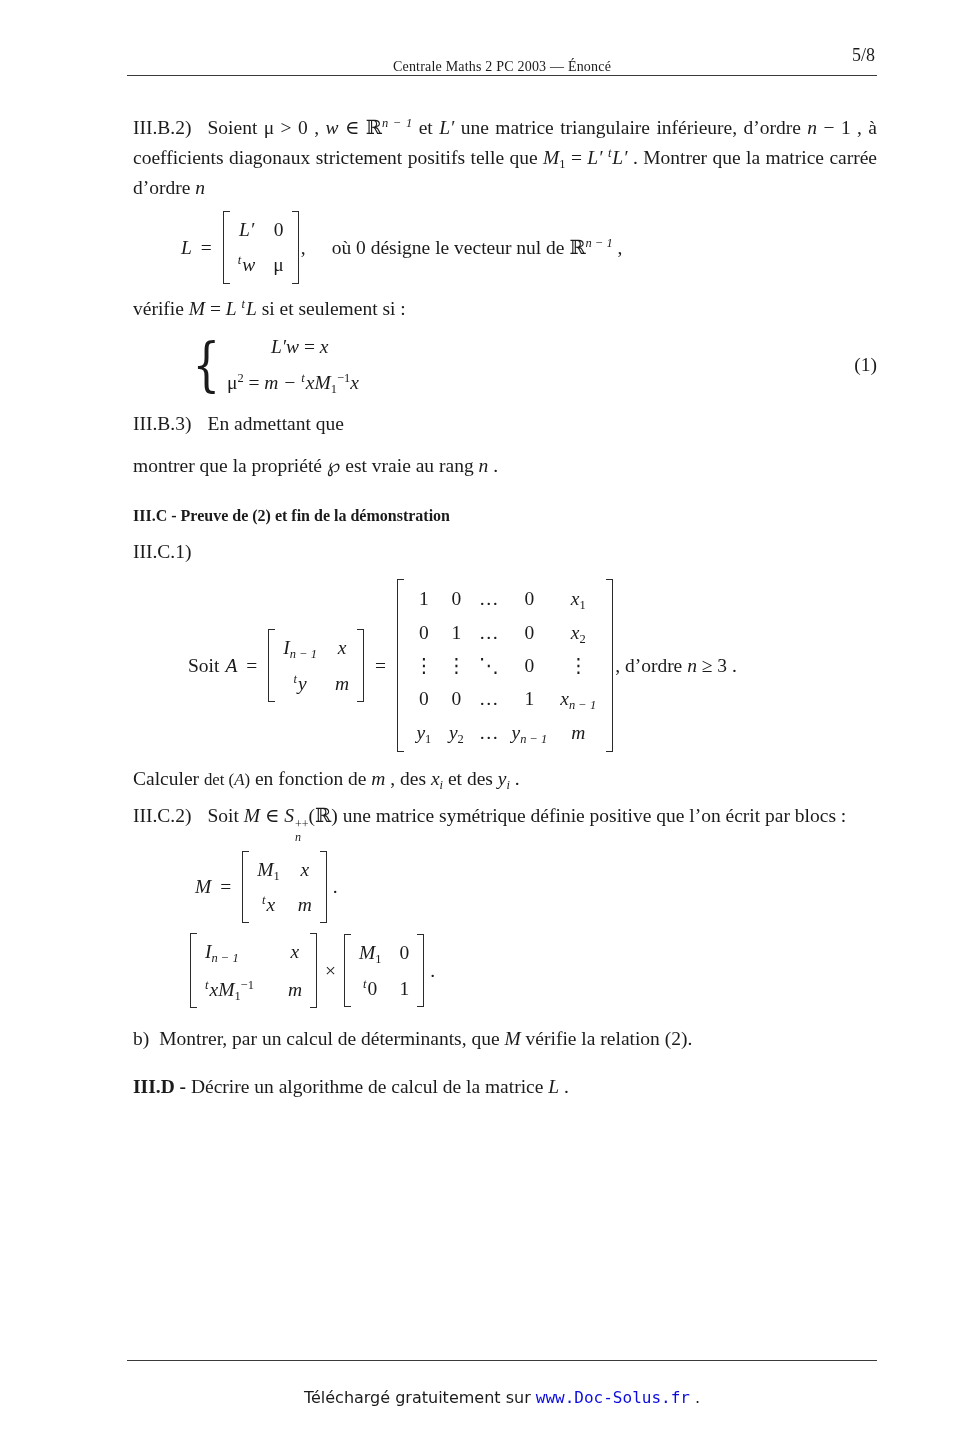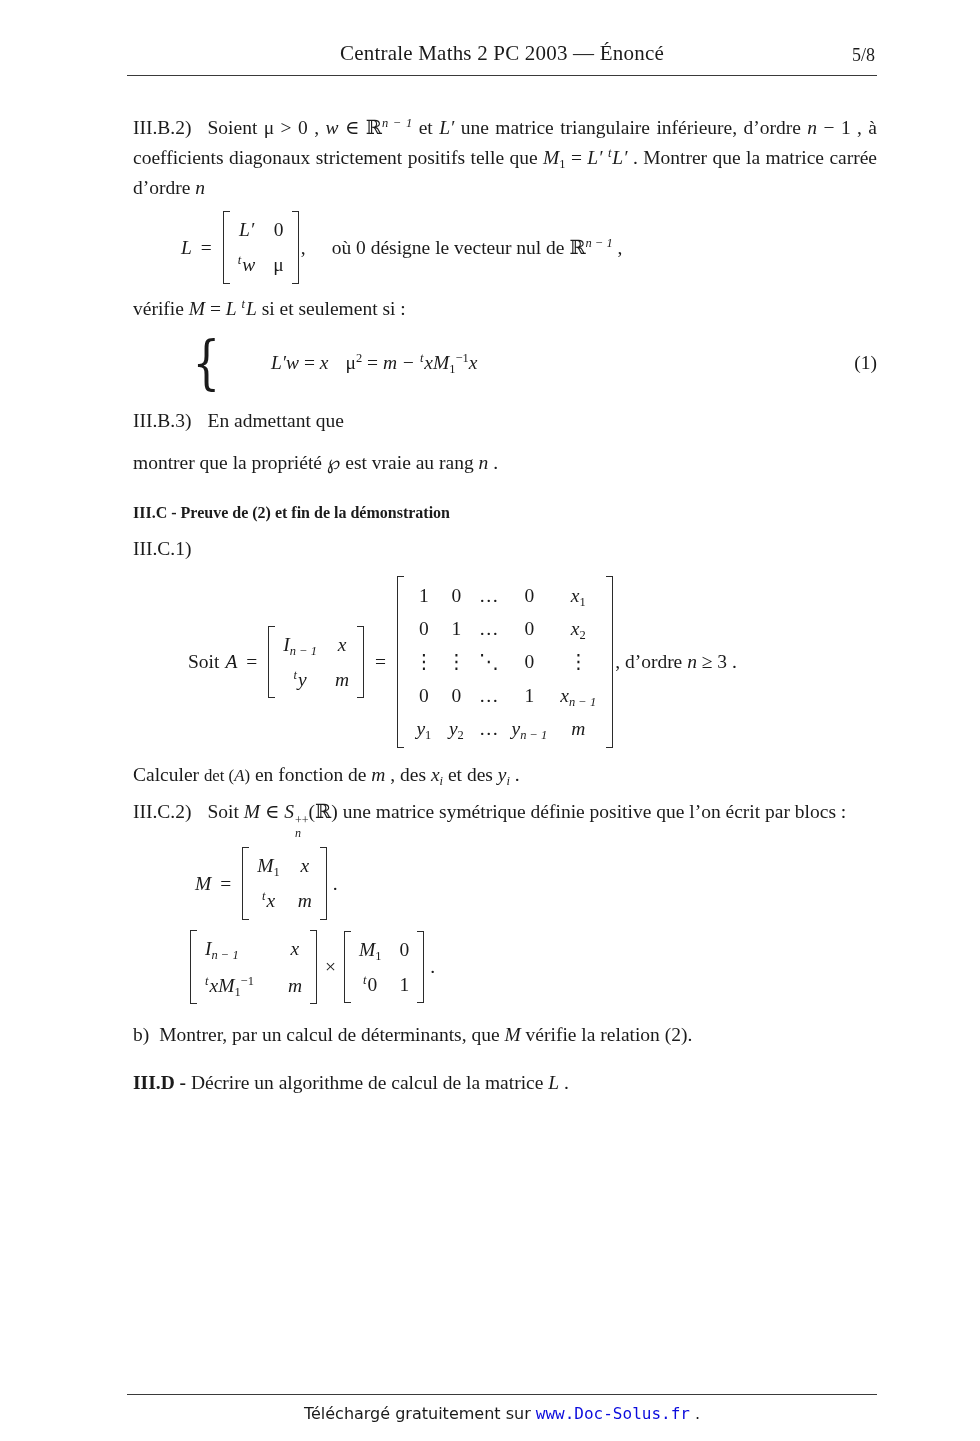--- a/index.html
+++ b/index.html
@@ -8,21 +8,21 @@
     --link:#0b0bdd;
   }
   html,body{margin:0;padding:0;background:#ffffff;}
   .page{
     position:relative;width:980px;height:1441px;background:#fff;color:var(--text);
     font-family:"Liberation Serif","DejaVu Serif","DejaVu Sans",serif;
     font-size:19.5px;overflow:hidden;
   }
   
   .header{position:absolute;top:0;left:127px;width:750px;height:75px;border-bottom:1.6px solid var(--rule);}
-  .header-title{position:absolute;left:50%;transform:translateX(-50%);bottom:9px;font-size:21px;letter-spacing:.2px;}
+  .header-title{position:absolute;left:50%;transform:translateX(-50%);bottom:0;font-size:14px;letter-spacing:.2px;}
   .page-num{position:absolute;right:2px;bottom:9px;font-size:18px;text-align:center;}
   
   .main{position:absolute;top:75px;left:133px;width:744px;}
   .para{margin:0;line-height:30px;text-align:justify;}
   .para.nojust{text-align:left;}
   .lbl{margin-right:16px;}
   .mi{font-style:italic;}
   .mu{font-style:normal;}
   sup,sub{font-size:64%;line-height:0;}
   sup{vertical-align:0.55em;}
@@ -37,40 +37,40 @@
   .br{width:6px;border:1.5px solid #2b2b2b;}
   .br.l{border-right:none;}
   .br.r{border-left:none;}
   .grid{display:grid;align-items:center;justify-items:center;padding:6px 8px;}
   .g2{grid-template-columns:auto auto;gap:10px 18px;}
   .g2w{grid-template-columns:auto auto;gap:12px 34px;}
   .g2w .c1{justify-self:start;}
   .g5{grid-template-columns:repeat(5,auto);gap:8px 13px;padding:7px 10px;}
   
   .brace{font-family:"DejaVu Serif","DejaVu Sans",serif;font-weight:200;font-size:58px;line-height:1;transform:scaleX(0.75);transform-origin:center;margin-right:2px;}
-  .syslines{display:flex;flex-direction:row;gap:17px;}
+  .syslines{display:flex;flex-direction:column;gap:11px;}
   .sysline.l1{padding-left:44px;}
   
   .stacked{display:inline-flex;flex-direction:column;align-items:flex-start;font-size:62%;line-height:1.12;vertical-align:-0.45em;margin-left:1px;}
   .detfn{font-size:86%;text-align:center;}
   .h3{font-weight:bold;font-size:16px;margin:21px 0 7px;line-height:28px;}
   .bold{font-weight:bold;}
   
   .mt29{margin-top:38px;} .mt14{margin-top:14px;} .mt12{margin-top:12px;}
   .mt10{margin-top:10px;} .mt8{margin-top:8px;} .mt6{margin-top:6px;}
   .mt16{margin-top:16px;} .mt18{margin-top:18px;}
   .eq.ind48{margin-left:48px;}
   .eq.ind55{margin-left:55px;}
   .eq.ind58{margin-left:58px;}
   .eq.ind60{margin-left:62px;}
   .eq.mb10{margin-bottom:10px;}
   
   .footer{
-    position:absolute;left:127px;width:750px;bottom:18px;border-top:1.5px solid var(--rule);
-    text-align:center;padding-top:9px;font-family:"DejaVu Sans","Liberation Sans",sans-serif;font-size:16px;
+    position:absolute;left:127px;width:750px;bottom:34px;border-top:1.5px solid var(--rule);
+    text-align:center;padding-top:27px;font-family:"DejaVu Sans","Liberation Sans",sans-serif;font-size:16px;
   }
   .link{color:var(--link);font-family:"DejaVu Sans Mono","Liberation Mono",monospace;text-decoration:none;}
 </style>
 </head>
 <body>
 
 <div class="page">
 
   <div class="header">
     <span class="header-title">Centrale Maths 2 PC 2003 — Énoncé</span>

